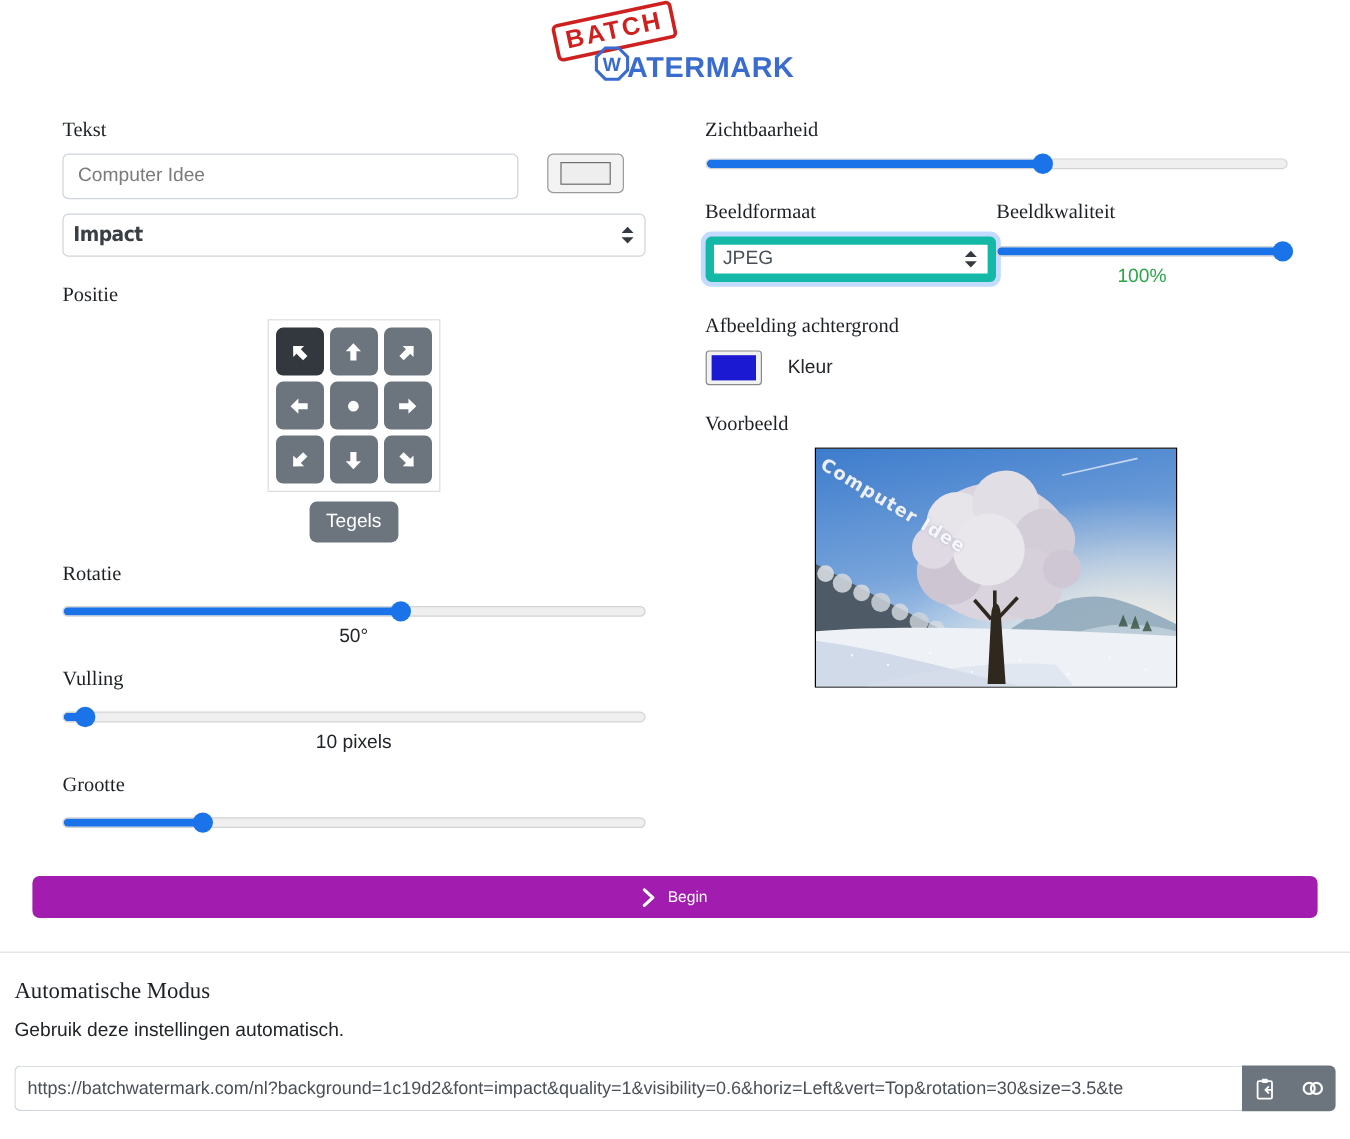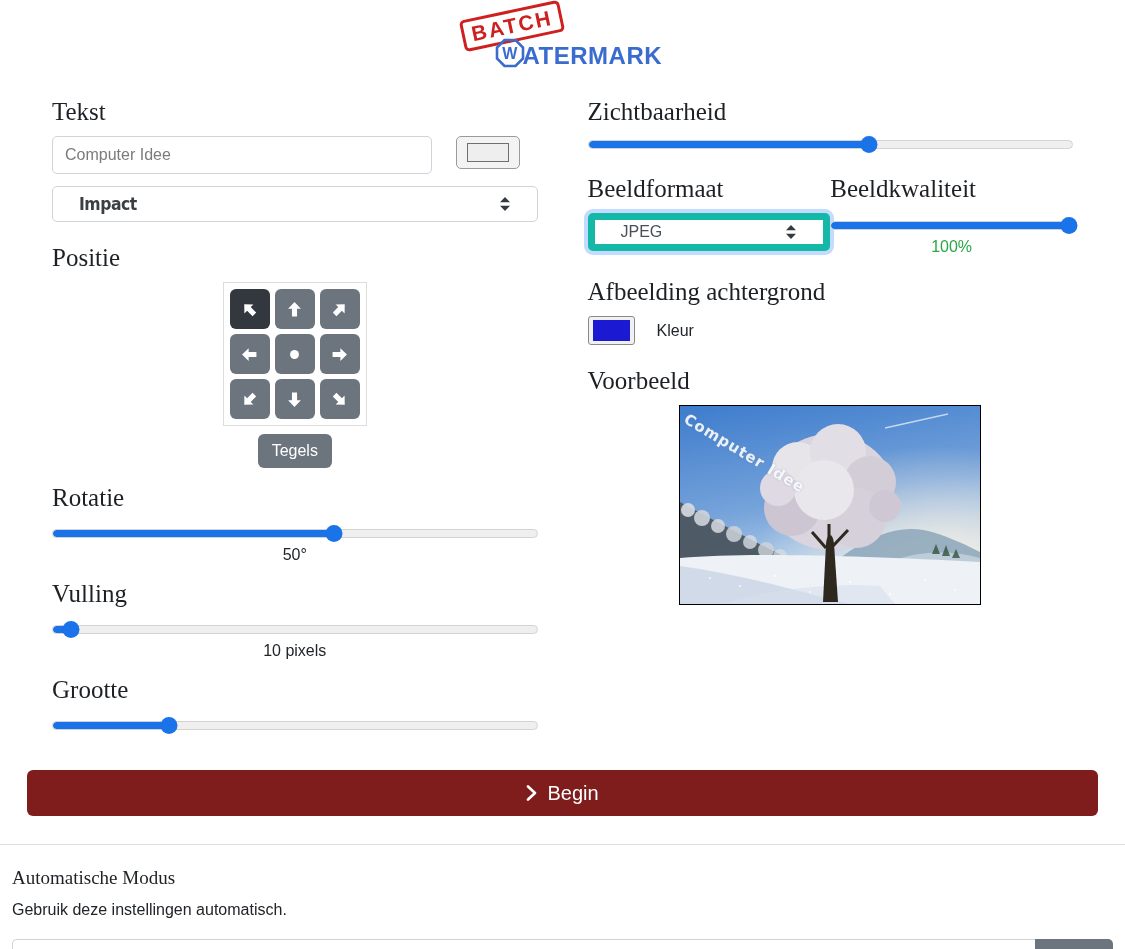--- a/index.html
+++ b/index.html
@@ -8,30 +8,30 @@
   
   .logo { position:relative; width:220px; height:66px; margin:8px auto 0; }
   .stamp { position:absolute; left:8px; top:2px; transform:rotate(-12deg); color:#cf2020; border:3px solid #cf2020; border-radius:5px; font-weight:bold; font-size:21px; letter-spacing:2px; padding:1px 7px; background:#fff; }
   .brand { position:absolute; left:42px; top:30px; display:flex; align-items:center; color:#3a6ccf; font-weight:bold; font-size:24px; letter-spacing:.5px; white-space:nowrap; }
   .octa { margin-right:-2px; display:inline-block; }
 
   
   .main-row { display:flex; margin:24px 27px 0; }
   .col { flex:1; padding:0 25px; }
 
-  h2.h { font-family:"Liberation Serif",serif; font-weight:400; font-size:25px; color:#1d2125; margin:0 0 10px; }
+  h2.h { font-family:"Liberation Serif",serif; font-weight:400; font-size:17px; color:#1d2125; margin:0 0 10px; }
 
   
   .text-row { display:flex; align-items:flex-start; gap:24px; margin-bottom:12px; }
   .text-input { flex:0 0 380px; height:38px; border:1px solid #ced4da; border-radius:5px; padding:0 12px; font-size:16px; color:#7b7b7b; font-family:"Liberation Sans",sans-serif; outline:none; }
   .rect-btn { width:64px; height:33px; background:#f3f3f3; border:1px solid #9a9a9a; border-radius:5px; display:flex; align-items:center; justify-content:center; cursor:pointer; }
   .rect-icon { width:42px; height:19px; border:1px solid #6f6f6f; background:#eeeeee; display:block; }
 
   
-  .select { height:36px; border:1px solid #ced4da; border-radius:5px; background:#fff; display:flex; align-items:center; justify-content:space-between; padding:0 26px; cursor:pointer;text-align:right; }
+  .select { height:36px; border:1px solid #ced4da; border-radius:5px; background:#fff; display:flex; align-items:center; justify-content:space-between; padding:0 8px; cursor:pointer;text-align:right; }
   .impact-select { margin-bottom:22px; }
   .impact-text { font-family:"DejaVu Sans",sans-serif; font-weight:bold; font-size:17px; color:#3a3f44; letter-spacing:-.5px; transform:scaleX(.92); transform-origin:left; }
   .jpeg-select { height:38px; border:7px solid #14b8a6; box-shadow:0 0 0 4px rgba(13,110,253,.25); }
   .jpeg-select span { font-size:16px; color:#495057; }
 
   
   .grid-wrap { display:flex; justify-content:center; margin-bottom:8px; }
   .pos-grid { border:1px solid #dcdcdc; padding:6px; display:grid; grid-template-columns:repeat(3,40px); grid-auto-rows:40px; gap:5px; background:#fff; }
   .pos-btn { border:none; border-radius:6px; background:#6c757d; display:flex; align-items:center; justify-content:center; cursor:pointer; }
   .pos-btn.selected { background:#32383e; }
@@ -60,21 +60,21 @@
   .kleur-label { font-size:16px; color:#212529; }
   .sect { margin-top:22px; }
 
   
   .preview-wrap { display:flex; justify-content:center; margin-top:8px; }
   .preview { position:relative; width:302px; height:200px; border:1px solid #000; }
   .preview svg { display:block; }
   .preview-watermark { position:absolute; left:10px; top:4px; transform-origin:0 0; transform:rotate(31deg); color:rgba(255,255,255,.88); font-family:"DejaVu Sans",sans-serif; font-weight:bold; font-size:15px; letter-spacing:1px; white-space:nowrap; text-shadow:0 0 2px rgba(120,140,180,.5); }
 
   
-  .begin-btn { display:flex; align-items:center; justify-content:center; gap:10px; margin:36px 27px 0; width:1071px; height:46px; background:#7f1d1d; color:#fff; border:none; border-radius:6px; font-size:20px; cursor:pointer; font-family:"Liberation Sans",sans-serif; }
+  .begin-btn { display:flex; align-items:center; justify-content:center; gap:10px; margin:36px 27px 0; width:1071px; height:35px; background:#a21caf; color:#fff; border:none; border-radius:6px; font-size:13px; cursor:pointer; font-family:"Liberation Sans",sans-serif; }
 
   hr.rule { border:none; border-top:1px solid #dfdfdf; margin:28px 0 0; }
 
   
   .auto { margin:22px 12px 0; }
   .auto h2.h { margin-bottom:12px; font-size:19px; }
   .auto p { font-size:16px; color:#212529; margin-bottom:20px; }
   .url-group { display:flex; height:38px; }
   .url-input { flex:1; border:1px solid #ced4da; border-right:none; border-radius:5px 0 0 5px; padding:0 10px; font-size:15px; color:#495057; font-family:"Liberation Sans",sans-serif; outline:none; white-space:nowrap; overflow:hidden; }
   .url-btns { display:flex; background:#6c757d; border-radius:0 5px 5px 0; }

